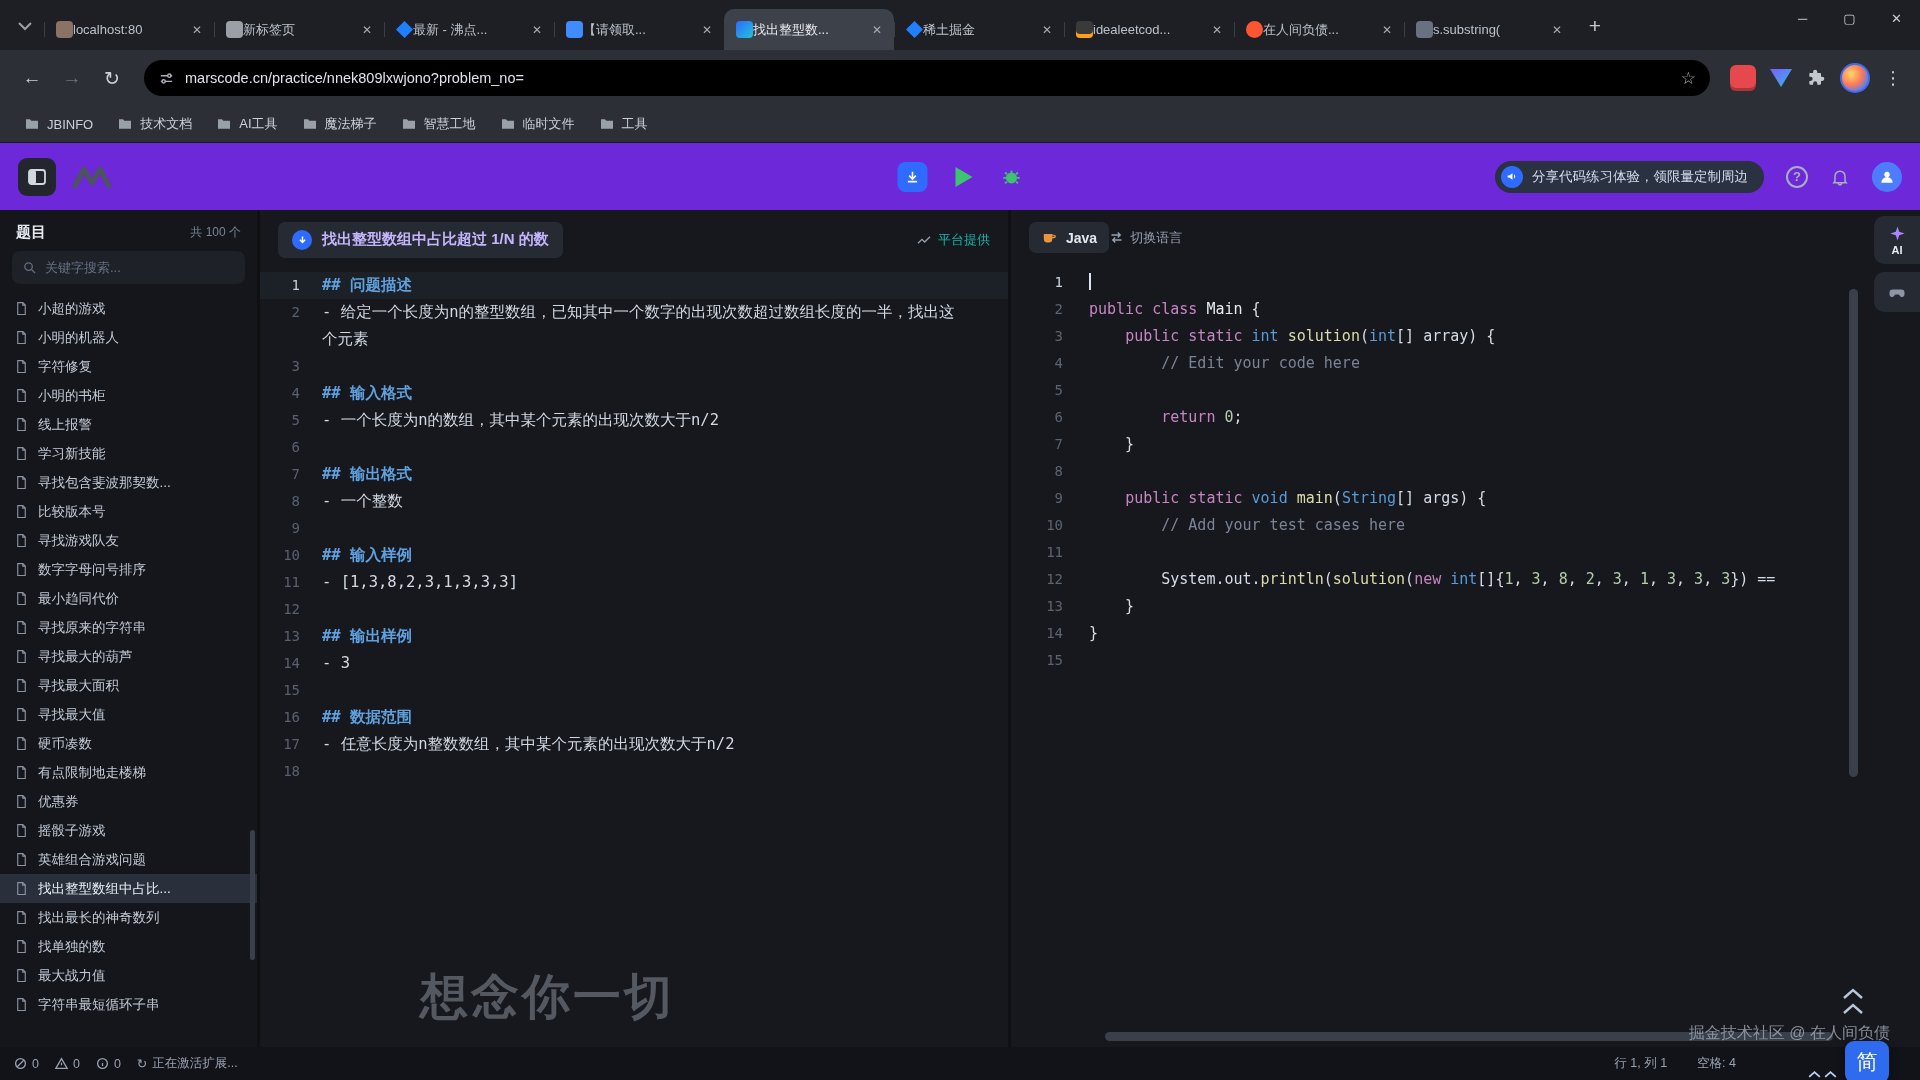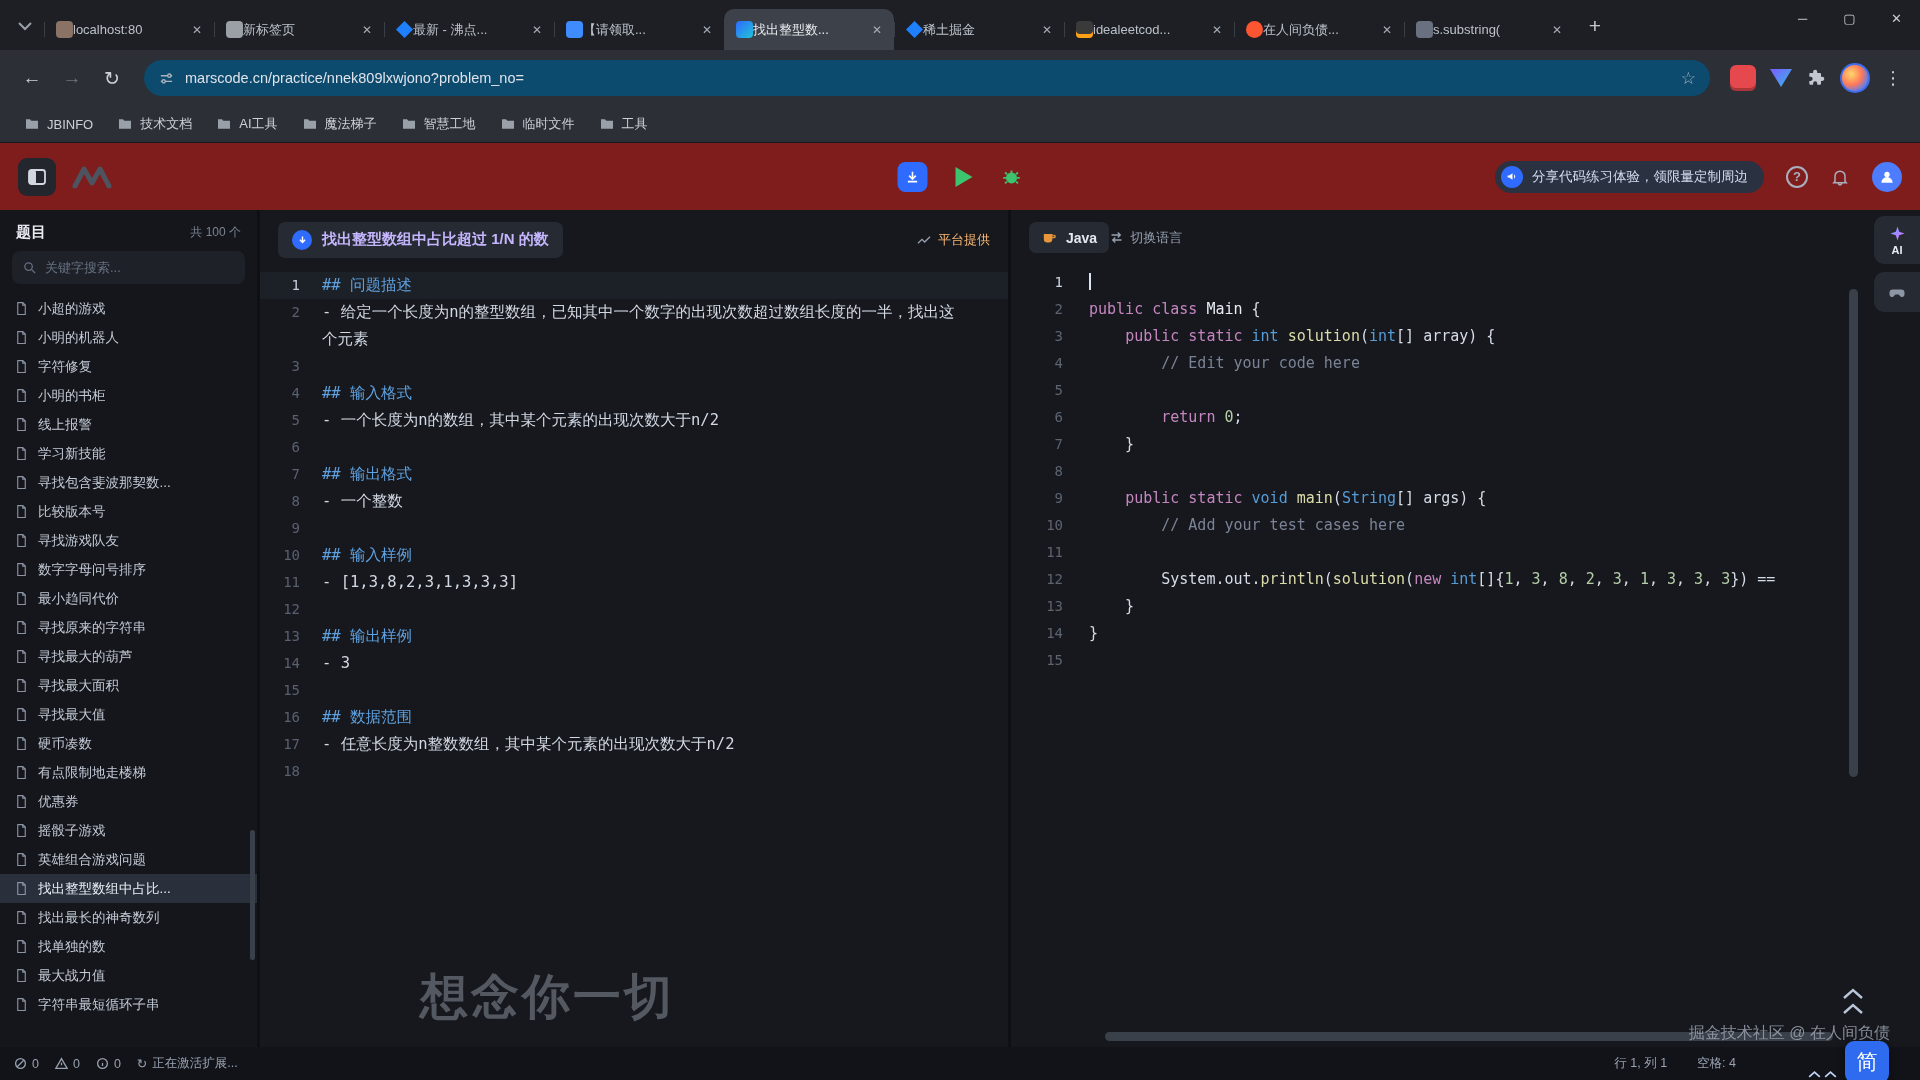--- a/index.html
+++ b/index.html
@@ -27,34 +27,34 @@
 .fav-leetcode{background:#3a3a3a;box-shadow:inset 0 -4px 0 #ffa116}
 .fav-csdn{background:#fc5531;border-radius:50%}
 .fav-code{background:#697180}
 .newtab{width:30px;height:30px;margin:0 0 9px 6px;color:#c2c7cf;font-size:21px;display:flex;align-items:center;justify-content:center;border-radius:50%}
 .win{position:absolute;right:0;top:0;height:36px;display:flex}
 .win span{width:47px;display:flex;align-items:center;justify-content:center;color:#c9cdd3;font-size:13px}
 
 .toolbar{height:56px;background:#2c2f35;display:flex;align-items:center;padding:0 14px;gap:4px;flex-shrink:0}
 .nav-btn{width:36px;height:36px;border-radius:50%;display:flex;align-items:center;justify-content:center;font-size:19px;color:#ced3da}
 .nav-btn.disabled{color:#6e747d}
-.omnibox{flex:1;height:36px;background:#0c4a6e;border-radius:18px;display:flex;align-items:center;padding:0 14px;gap:10px;margin:0 10px}
+.omnibox{flex:1;height:36px;background:#000000;border-radius:18px;display:flex;align-items:center;padding:0 14px;gap:10px;margin:0 10px}
 .url{flex:1;color:#dfe3ea;font-size:14.5px;white-space:nowrap;overflow:hidden}
 .star{color:#aab0ba;font-size:17px}
 .ext-cluster{display:flex;align-items:center;gap:14px;padding:0 6px}
 .ext-pdf{width:26px;height:26px;border-radius:6px;background:#e5484d;box-shadow:inset 0 -3px 0 rgba(0,0,0,.25)}
 .avatar-chrome{width:30px;height:30px;border-radius:50%;background:radial-gradient(circle at 35% 35%,#ffd86b,#ff7a59 45%,#4a7dff 80%);border:2px solid #3d6ef0}
 .kebab{color:#ced3da;font-size:18px;width:16px;text-align:center}
 
 .bookmarks{height:37px;background:#2c2f35;display:flex;align-items:center;padding:0 14px;gap:4px;border-bottom:1px solid #17191d;flex-shrink:0}
 .bm{display:flex;align-items:center;gap:7px;padding:4px 10px;border-radius:8px;color:#ccd1d8;font-size:13px;white-space:nowrap}
 
 
 .page{flex:1;position:relative;display:flex;flex-direction:column;background:#0e1014;overflow:hidden}
-.site-header{height:67px;background:#7f1d1d;display:flex;align-items:center;padding:18px 18px;position:relative;flex-shrink:0}
+.site-header{height:67px;background:#6d28d9;display:flex;align-items:center;padding:18px 18px;position:relative;flex-shrink:0}
 .panel-toggle{width:38px;height:38px;background:#23262d;border-radius:9px;display:flex;align-items:center;justify-content:center;margin-right:16px}
 .run-group{position:absolute;left:50%;transform:translateX(-50%);display:flex;align-items:center;gap:28px}
 .btn-submit{width:30px;height:30px;background:#2f6bff;border-radius:8px;display:flex;align-items:center;justify-content:center}
 .btn-run{width:0;height:0;border-top:10px solid transparent;border-bottom:10px solid transparent;border-left:17px solid #3cc46e}
 .header-right{margin-left:auto;display:flex;align-items:center;gap:22px}
 .banner{height:32px;background:#2a3140;border-radius:16px;display:flex;align-items:center;gap:9px;padding:0 16px 0 6px;color:#d4def2;font-size:13.5px;white-space:nowrap}
 .banner-icon{width:22px;height:22px;border-radius:50%;background:#2f6bff;display:flex;align-items:center;justify-content:center}
 .icon-help{width:22px;height:22px;border-radius:50%;border:2px solid #a8b0bd;color:#a8b0bd;font-size:13px;font-weight:bold;display:flex;align-items:center;justify-content:center}
 .avatar-user{width:30px;height:30px;border-radius:50%;background:#4d7dfe;display:flex;align-items:center;justify-content:center}
 
@@ -71,28 +71,28 @@
 .side-item.active{background:#2a303b;color:#e9eef6}
 .side-item svg{flex-shrink:0}
 .side-label{white-space:nowrap;overflow:hidden;text-overflow:ellipsis}
 .side-scroll{position:absolute;right:2px;top:620px;width:5px;height:130px;background:#3a404a;border-radius:3px}
 
 .panel{background:#16181e;position:relative;overflow:hidden}
 .panel-problem{width:748px;flex-shrink:0;display:flex;flex-direction:column}
 .pp-head{display:flex;align-items:center;justify-content:space-between;padding:12px 18px 10px}
 .pp-title{display:flex;align-items:flex-start;gap:10px;background:#262b33;border-radius:7px;padding:8px 14px;font-size:15px;font-weight:bold;color:#c4b5fd}
 .pp-title-icon{width:20px;height:20px;border-radius:50%;background:#2f6bff;display:flex;align-items:center;justify-content:center}
-.pp-source{display:flex;align-items:center;gap:6px;color:#fdba74;font-size:13px}
+.pp-source{display:flex;align-items:center;gap:6px;color:#14b8a6;font-size:13px}
 .plines{padding-top:4px;font-family:"DejaVu Sans Mono",monospace}
 .pline{display:flex;line-height:27px;font-size:15.5px}
 .pline .ln{width:40px;text-align:right;margin-right:22px;color:#596070;font-size:14px;flex-shrink:0}
 .pline.cur{background:#1c2027}
 .pline.cur .ln{color:#c8cfdb}
 .ptext{flex:1;padding-right:46px;color:#d3d9e3;word-break:break-all;min-height:27px}
-.ptext.md-h{color:#5fa0de;font-weight:normal}
+.ptext.md-h{color:#5fa0de;font-weight:bold}
 .pmark{position:absolute;left:160px;bottom:18px;font-size:48px;color:rgba(145,152,164,.5);letter-spacing:3px;font-weight:bold}
 
 .panel-code{flex:1;display:flex;flex-direction:column}
 .pc-head{display:flex;align-items:center;justify-content:flex-start;padding:12px 18px 10px 18px;padding-right:70px}
 .lang-chip{display:flex;align-items:center;gap:8px;background:#262b33;border-radius:7px;padding:7px 12px;color:#e4e9f0;font-size:14px;font-weight:bold}
 .switch{display:flex;align-items:center;gap:6px;color:#97a0af;font-size:13px}
 .clines{padding-top:6px;font-family:"DejaVu Sans Mono",monospace;overflow:hidden}
 .cline{display:flex;line-height:27px;font-size:15px}
 .cline .ln{width:52px;text-align:right;margin-right:26px;color:#5c6470;font-size:14px;flex-shrink:0}
 .cline.cur .ln{color:#ced5e1}

